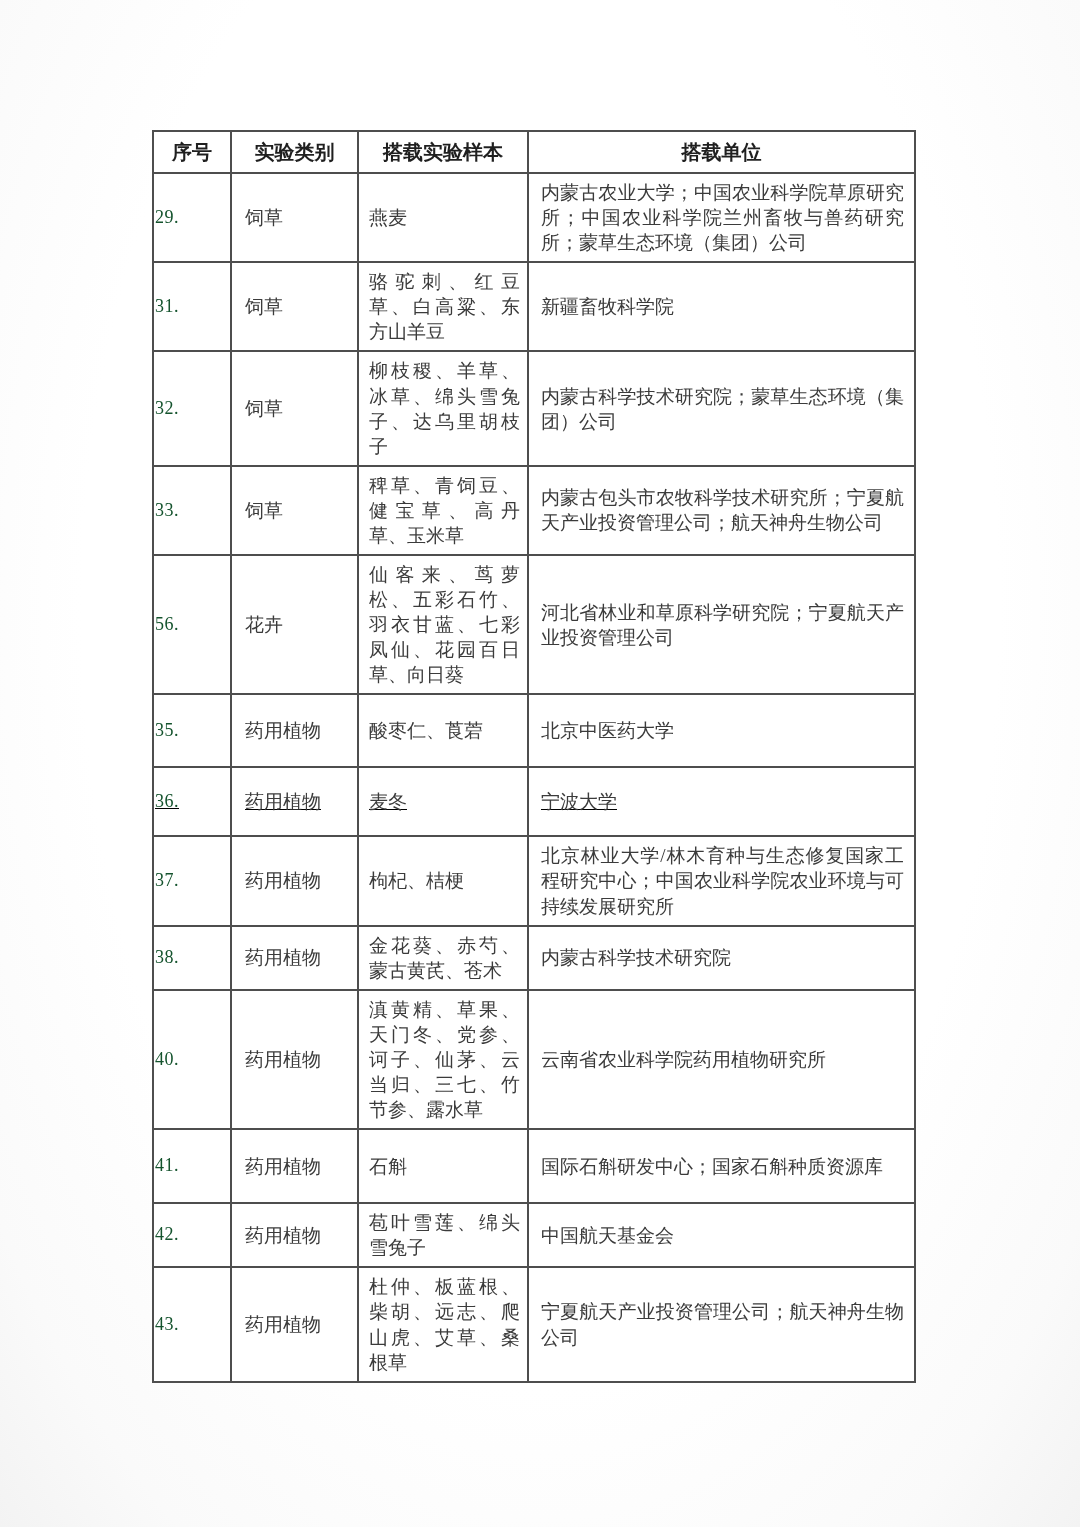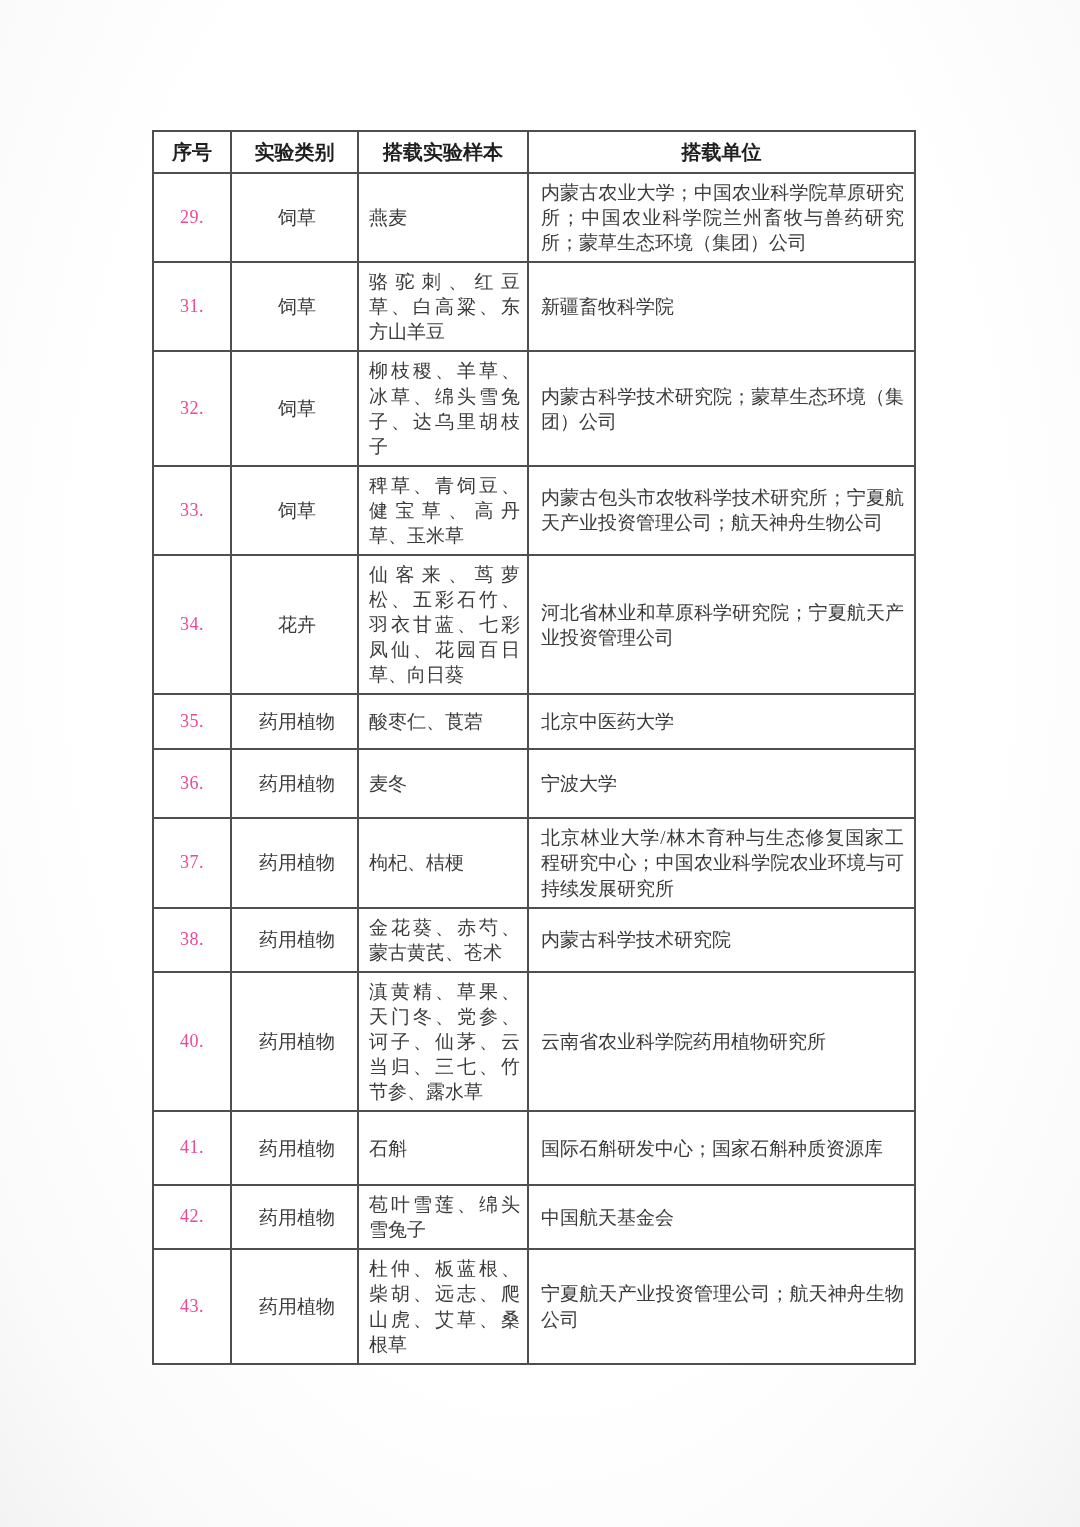--- a/index.html
+++ b/index.html
@@ -41,25 +41,24 @@
     font-weight: bold;
     font-size: 20px;
     color: #1f1f1f;
     height: 36px;
     text-align: center;
     padding: 2px 16px;
     background: #ffffff;
   }
   .payload-table td {
     background: #ffffff;
-    text-align: center;
   }
   td.col-no {
     font-size: 18px;
-    color: #ec4899;
+    color: #14532d;
     letter-spacing: 0.5px;
   }
   td.col-category {
     padding: 6px 8px 6px 13px;
   }
   td.col-sample {
     padding: 6px 7px 6px 10px;
     text-align: justify;
   }
   td.col-unit {
@@ -105,32 +104,32 @@
           <td class="col-sample">柳枝稷、羊草、冰草、绵头雪兔子、达乌里胡枝子</td>
           <td class="col-unit">内蒙古科学技术研究院；蒙草生态环境（集团）公司</td>
         </tr>
         <tr style="height: 79px;">
           <td class="col-no">33.</td>
           <td class="col-category">饲草</td>
           <td class="col-sample">稗草、青饲豆、健宝草、高丹草、玉米草</td>
           <td class="col-unit">内蒙古包头市农牧科学技术研究所；宁夏航天产业投资管理公司；航天神舟生物公司</td>
         </tr>
         <tr style="height: 105px;">
-          <td class="col-no">34.</td>
+          <td class="col-no">56.</td>
           <td class="col-category">花卉</td>
           <td class="col-sample">仙客来、茑萝松、五彩石竹、羽衣甘蓝、七彩凤仙、花园百日草、向日葵</td>
           <td class="col-unit">河北省林业和草原科学研究院；宁夏航天产业投资管理公司</td>
         </tr>
-        <tr style="height: 55px;">
+        <tr style="height: 73px;">
           <td class="col-no">35.</td>
           <td class="col-category">药用植物</td>
           <td class="col-sample">酸枣仁、莨菪</td>
           <td class="col-unit">北京中医药大学</td>
         </tr>
-        <tr style="height: 69px;">
+        <tr style="height: 69px; text-decoration: underline;">
           <td class="col-no">36.</td>
           <td class="col-category">药用植物</td>
           <td class="col-sample">麦冬</td>
           <td class="col-unit">宁波大学</td>
         </tr>
         <tr style="height: 88px;">
           <td class="col-no">37.</td>
           <td class="col-category">药用植物</td>
           <td class="col-sample">枸杞、桔梗</td>
           <td class="col-unit">北京林业大学/林木育种与生态修复国家工程研究中心；中国农业科学院农业环境与可持续发展研究所</td>

